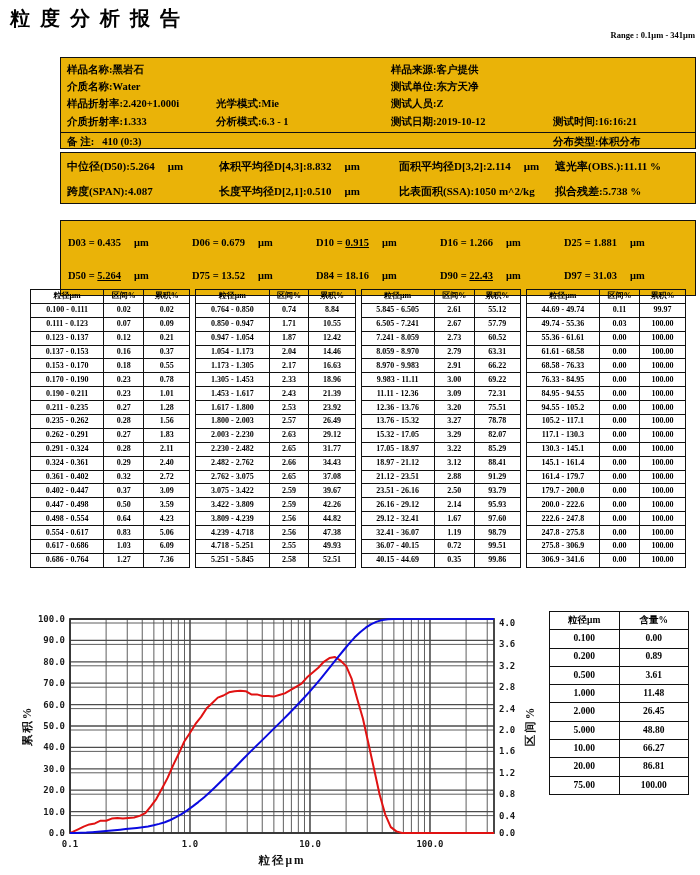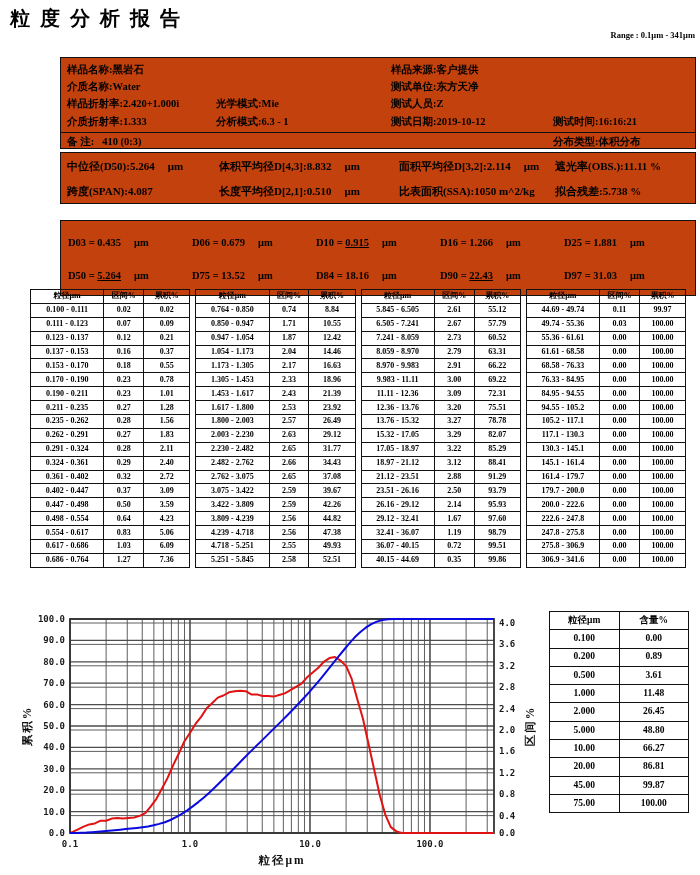--- a/index.html
+++ b/index.html
@@ -1,19 +1,19 @@
 <!DOCTYPE html>
 <html><head>
 <meta charset="utf-8">
 <style>
   html,body{margin:0;padding:0;background:#fff}
   body{width:700px;height:875px;position:relative;font-family:"Liberation Serif","DejaVu Serif",serif;color:#000;overflow:hidden}
   .title{position:absolute;top:5px;left:0;width:100%;text-align:left;font-size:20px;font-weight:bold;letter-spacing:10px;text-indent:10px}
   .range{position:absolute;top:30px;right:5px;font-size:8.5px;font-weight:bold;font-family:"Liberation Serif",serif}
-  .box{position:absolute;left:60px;width:636px;border:1.8px solid #111;box-sizing:border-box;background:#c2410c}
+  .box{position:absolute;left:60px;width:636px;border:1.8px solid #111;box-sizing:border-box;background:#eab308}
   .box1{top:57px;height:92px;padding-top:3px}
   .box2{top:152px;height:52px;padding-top:1px}
   .box3{top:220px;height:76px;padding-top:5px}
   .irow{position:relative;height:17.2px;font-size:10.5px;font-weight:bold;white-space:nowrap}
   .irow .f{position:absolute;top:0;line-height:17.2px}
   .irow5{border-top:1.5px solid #111;margin-top:2px}
   .srow{position:relative;height:25px}
   .srow .f{position:absolute;line-height:25px;font-size:11px;font-weight:bold;white-space:nowrap}
   .unit{margin-left:13px}
   .drow{display:grid;grid-template-columns:repeat(5,1fr);height:33px;align-items:center;padding:0 7px;font-size:10.5px;font-weight:bold}
@@ -666,22 +666,18 @@
         </tr>
         <tr>
           <td>10.00</td>
           <td>66.27</td>
         </tr>
         <tr>
           <td>20.00</td>
           <td>86.81</td>
         </tr>
         <tr>
-          <td>45.00</td>
-          <td>99.87</td>
-        </tr>
-        <tr>
           <td>75.00</td>
           <td>100.00</td>
         </tr>
       </tbody>
     </table>
   </div>
 
 </body></html>

